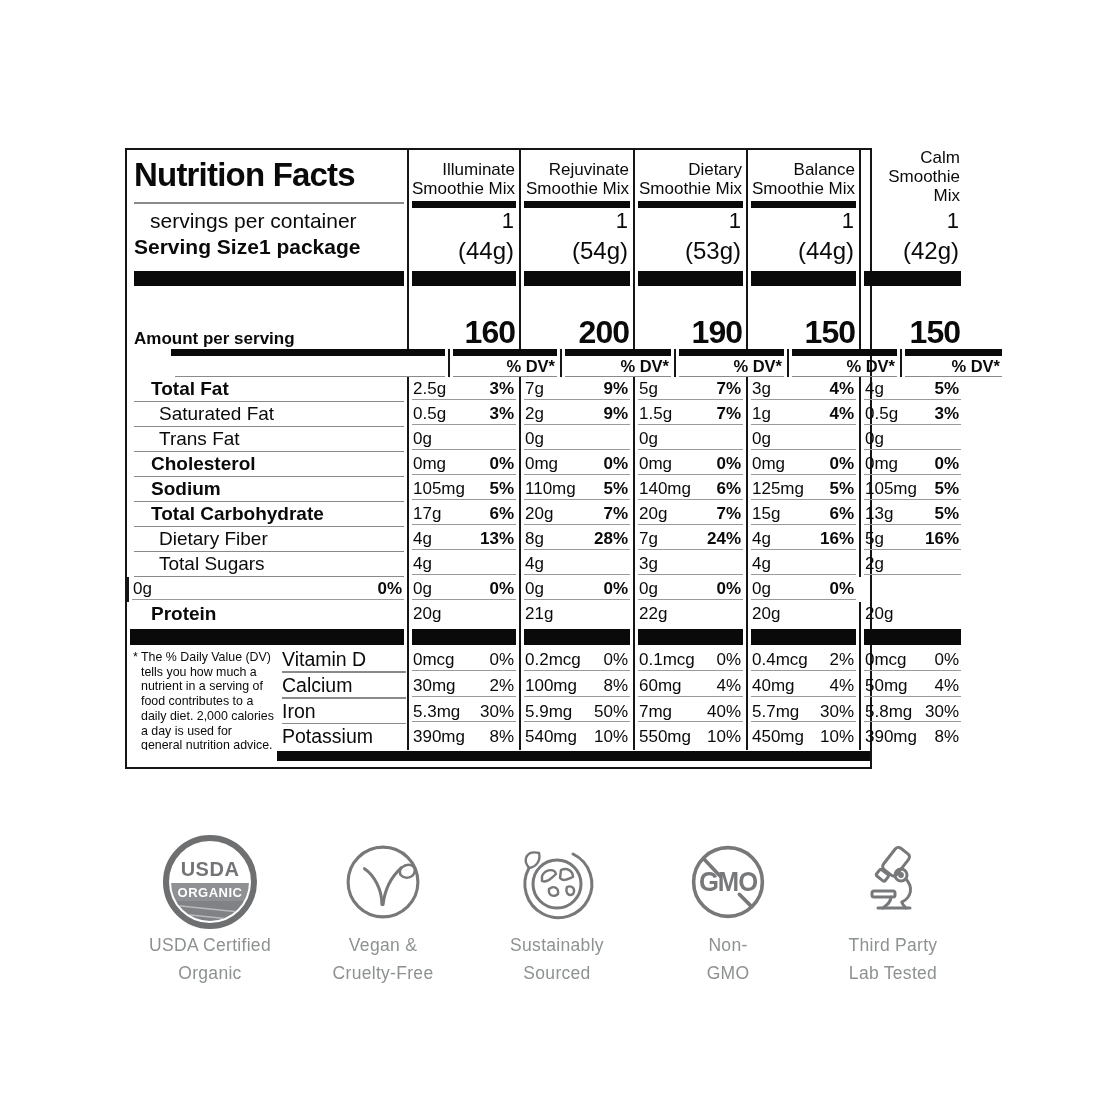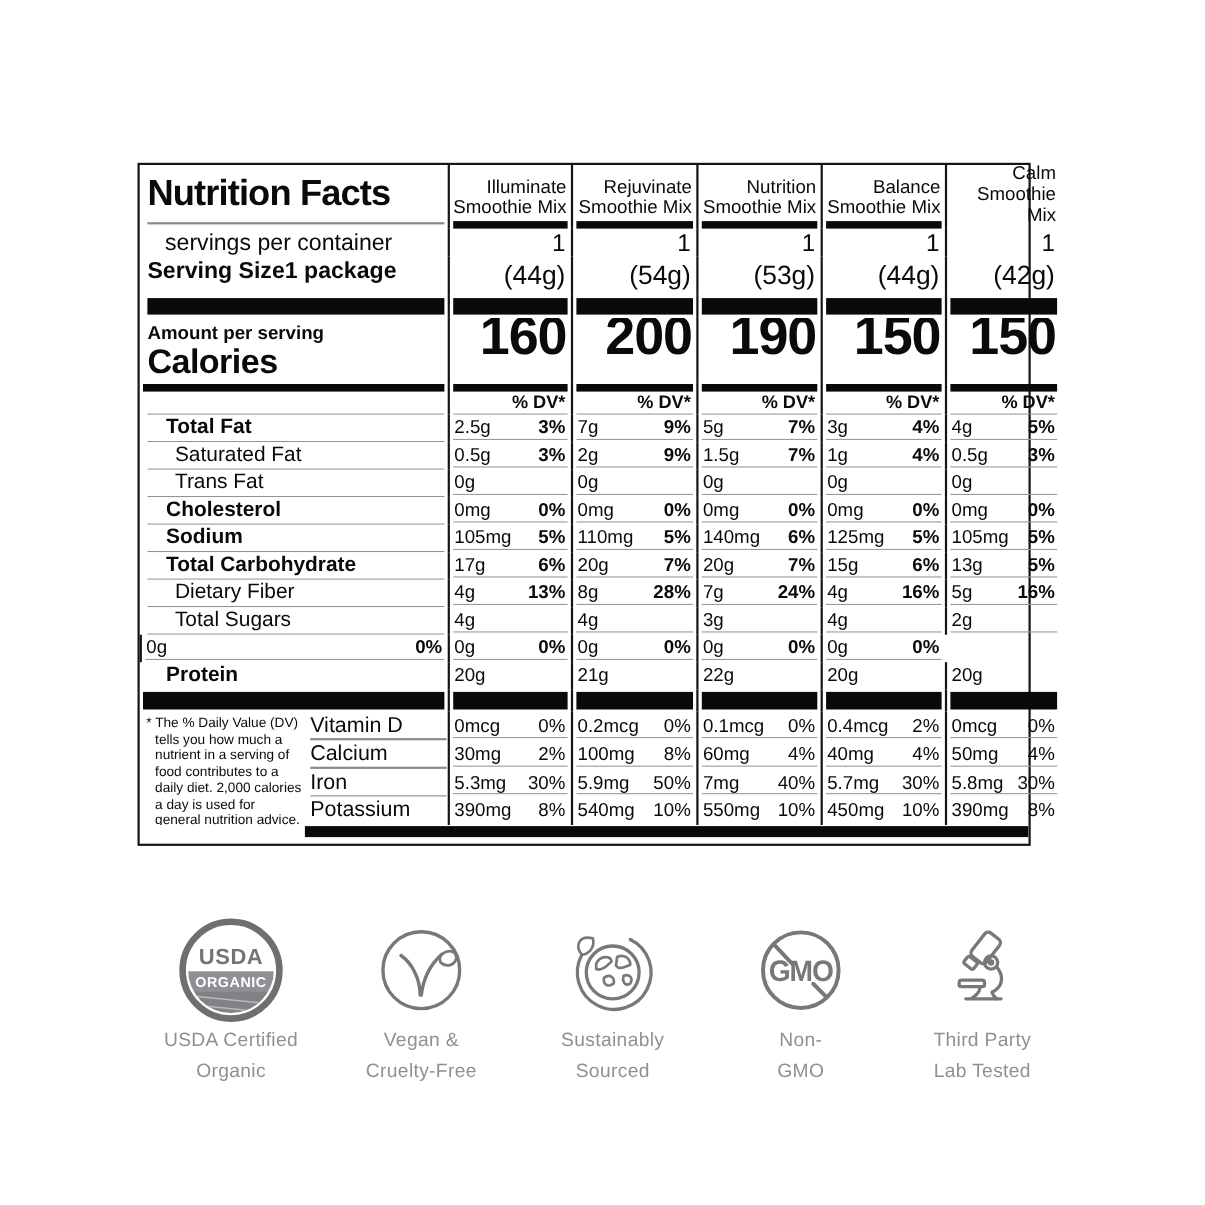--- a/index.html
+++ b/index.html
@@ -2,21 +2,21 @@
 <html><head>
 <meta charset="utf-8">
 <style>
   html,body { margin:0; padding:0; }
   body {
     width:1095px; height:1095px; background:#ffffff; position:relative;
     font-family:"Liberation Sans", sans-serif; color:#0a0a0a; overflow:hidden;
   }
   
   .nfc-table {
-    position:absolute; left:125px; top:148px; width:812px;
+    position:absolute; left:125px; top:148px; width:747px;
     border:2px solid #151515; box-sizing:border-box; background:#fff;
   }
   .trow { display:grid; grid-template-columns:280px 112px 114px 113px 113px 105px; }
   .trow.bottomrow { grid-template-columns:150px 130px 112px 114px 113px 113px 105px; }
   .trow.bbarrow { grid-template-columns:150px 1fr; }
   .cell { position:relative; box-sizing:border-box; min-width:0; overflow:hidden; }
   .pcell { border-left:2px solid #151515; }
   .bar { background:#0a0a0a; }
 
   
@@ -37,28 +37,28 @@
 
   
   .r-bar1 { height:20px; }
   .bar-mid { height:15px; margin:2px 3px 0 3px; }
   .lbar { margin-left:7px; margin-right:3px; }
   .r-bar2 { height:20px; }
   .bar-b2 { height:16px; margin:2px 3px 0 3px; }
 
   
   .r-cal { height:60px; }
-  .lcell-cal { padding:4px 0 0 7px; }
+  .lcell-cal { padding:4px 0 0 7px;margin-top:36px; }
   .aps { font-size:17px; font-weight:bold; }
   .calw { font-size:31px; font-weight:bold; line-height:32px; letter-spacing:-0.5px; }
   .pcal { display:flex; align-items:flex-end; justify-content:flex-end; }
-  .pcal span { font-size:49px; font-weight:bold; line-height:0.92; padding:0 4px 20px 0; letter-spacing:-1px; }
-
-  
-  .r-dv { height:28px; }
+  .pcal span { font-size:32px; font-weight:bold; line-height:0.92; padding:0 4px 2px 0; letter-spacing:-1px; }
+
+  
+  .r-dv { height:28px;margin-left:41px; }
   .bar-dv { height:7px; margin:0 3px; }
   .dvtext { font-size:16.5px; font-weight:bold; text-align:right; padding:1px 5px 0 0; }
   .r-dv .cell::after { content:""; position:absolute; left:3px; right:3px; bottom:0; height:1.5px; background:#8a8a8a; }
   .r-dv .lcell::after { left:7px; }
 
   
   .r-nut { height:25px; }
   .nlabel { font-size:19px; line-height:24px; padding-left:24px; white-space:nowrap; }
   .nlabel.b { font-weight:bold; }
   .nlabel.ind1 { padding-left:32px; }
@@ -108,21 +108,21 @@
      </div>
       <div class="cell pcell phead">
        <div class="pname">
          <div>Rejuvinate</div>
          <div>Smoothie Mix</div>
        </div>
        <div class="bar bar-head"></div>
      </div>
       <div class="cell pcell phead">
        <div class="pname">
-         <div>Nutrition</div>
+         <div>Dietary</div>
          <div>Smoothie Mix</div>
        </div>
        <div class="bar bar-head"></div>
      </div>
       <div class="cell pcell phead">
        <div class="pname">
          <div>Balance</div>
          <div>Smoothie Mix</div>
        </div>
        <div class="bar bar-head"></div>

